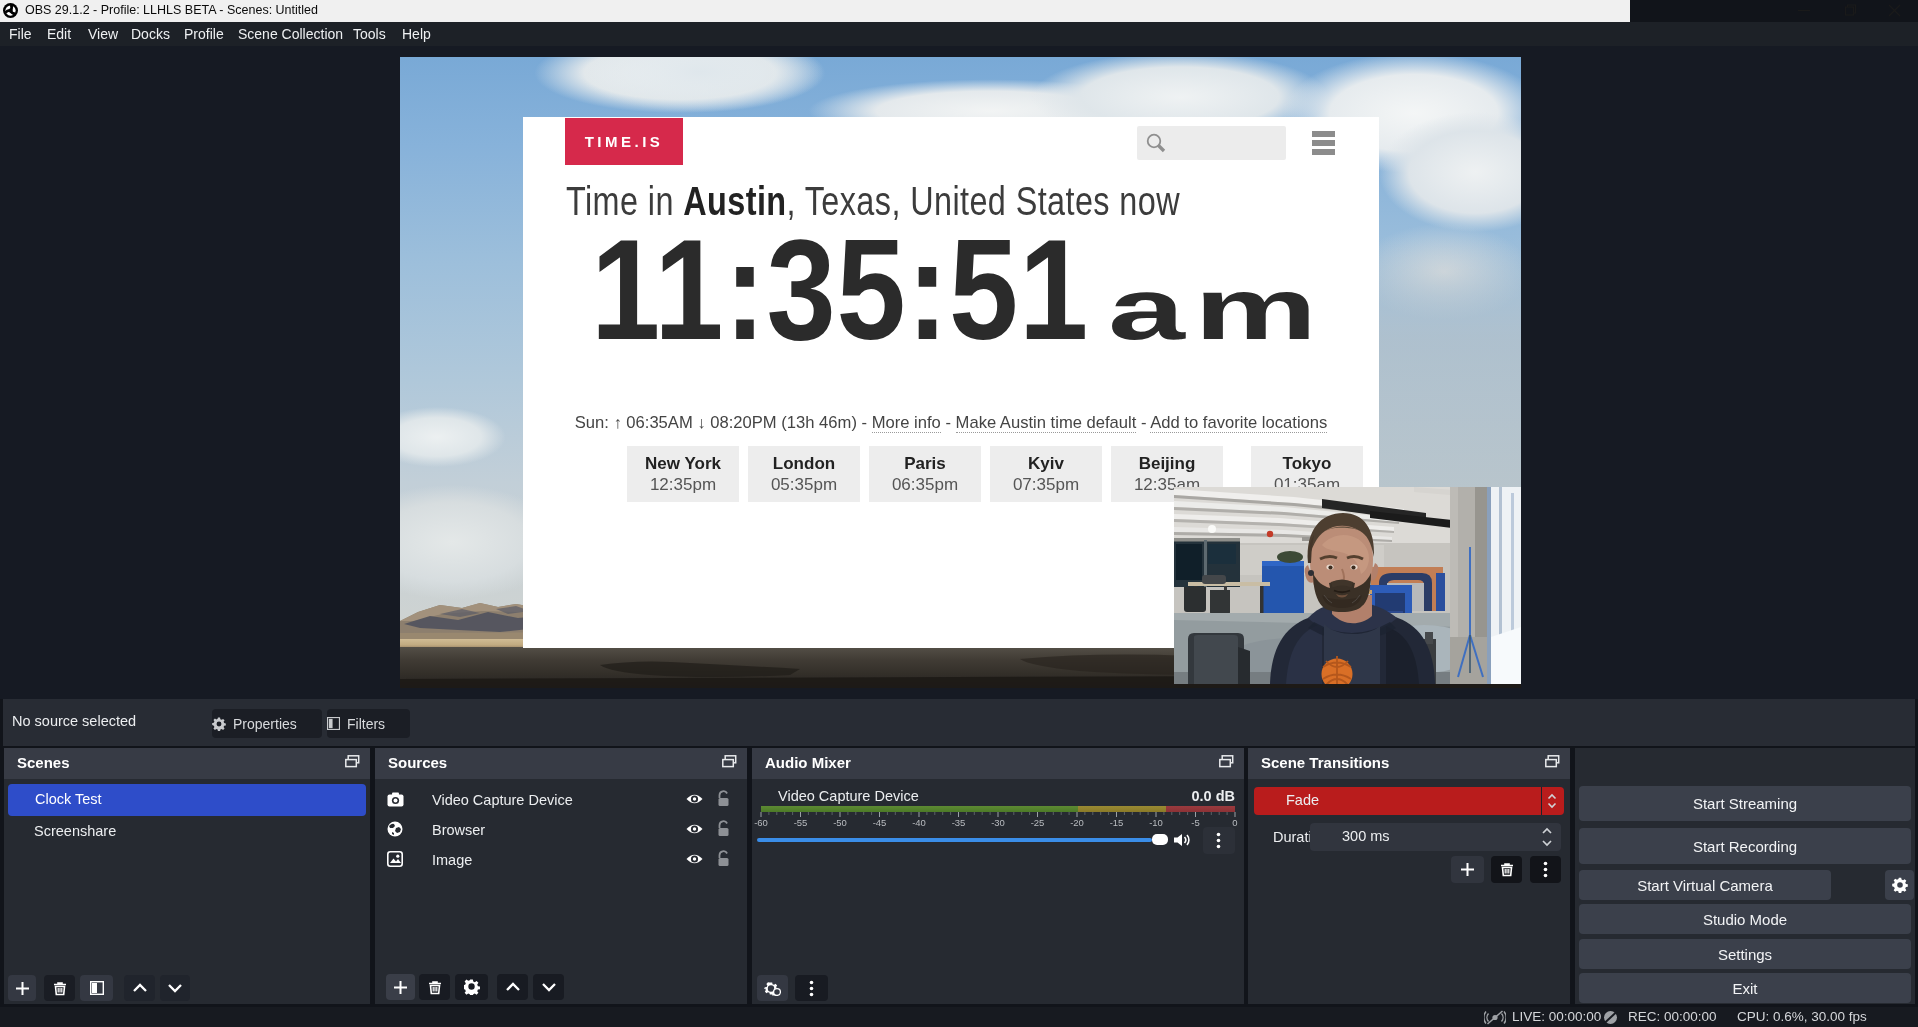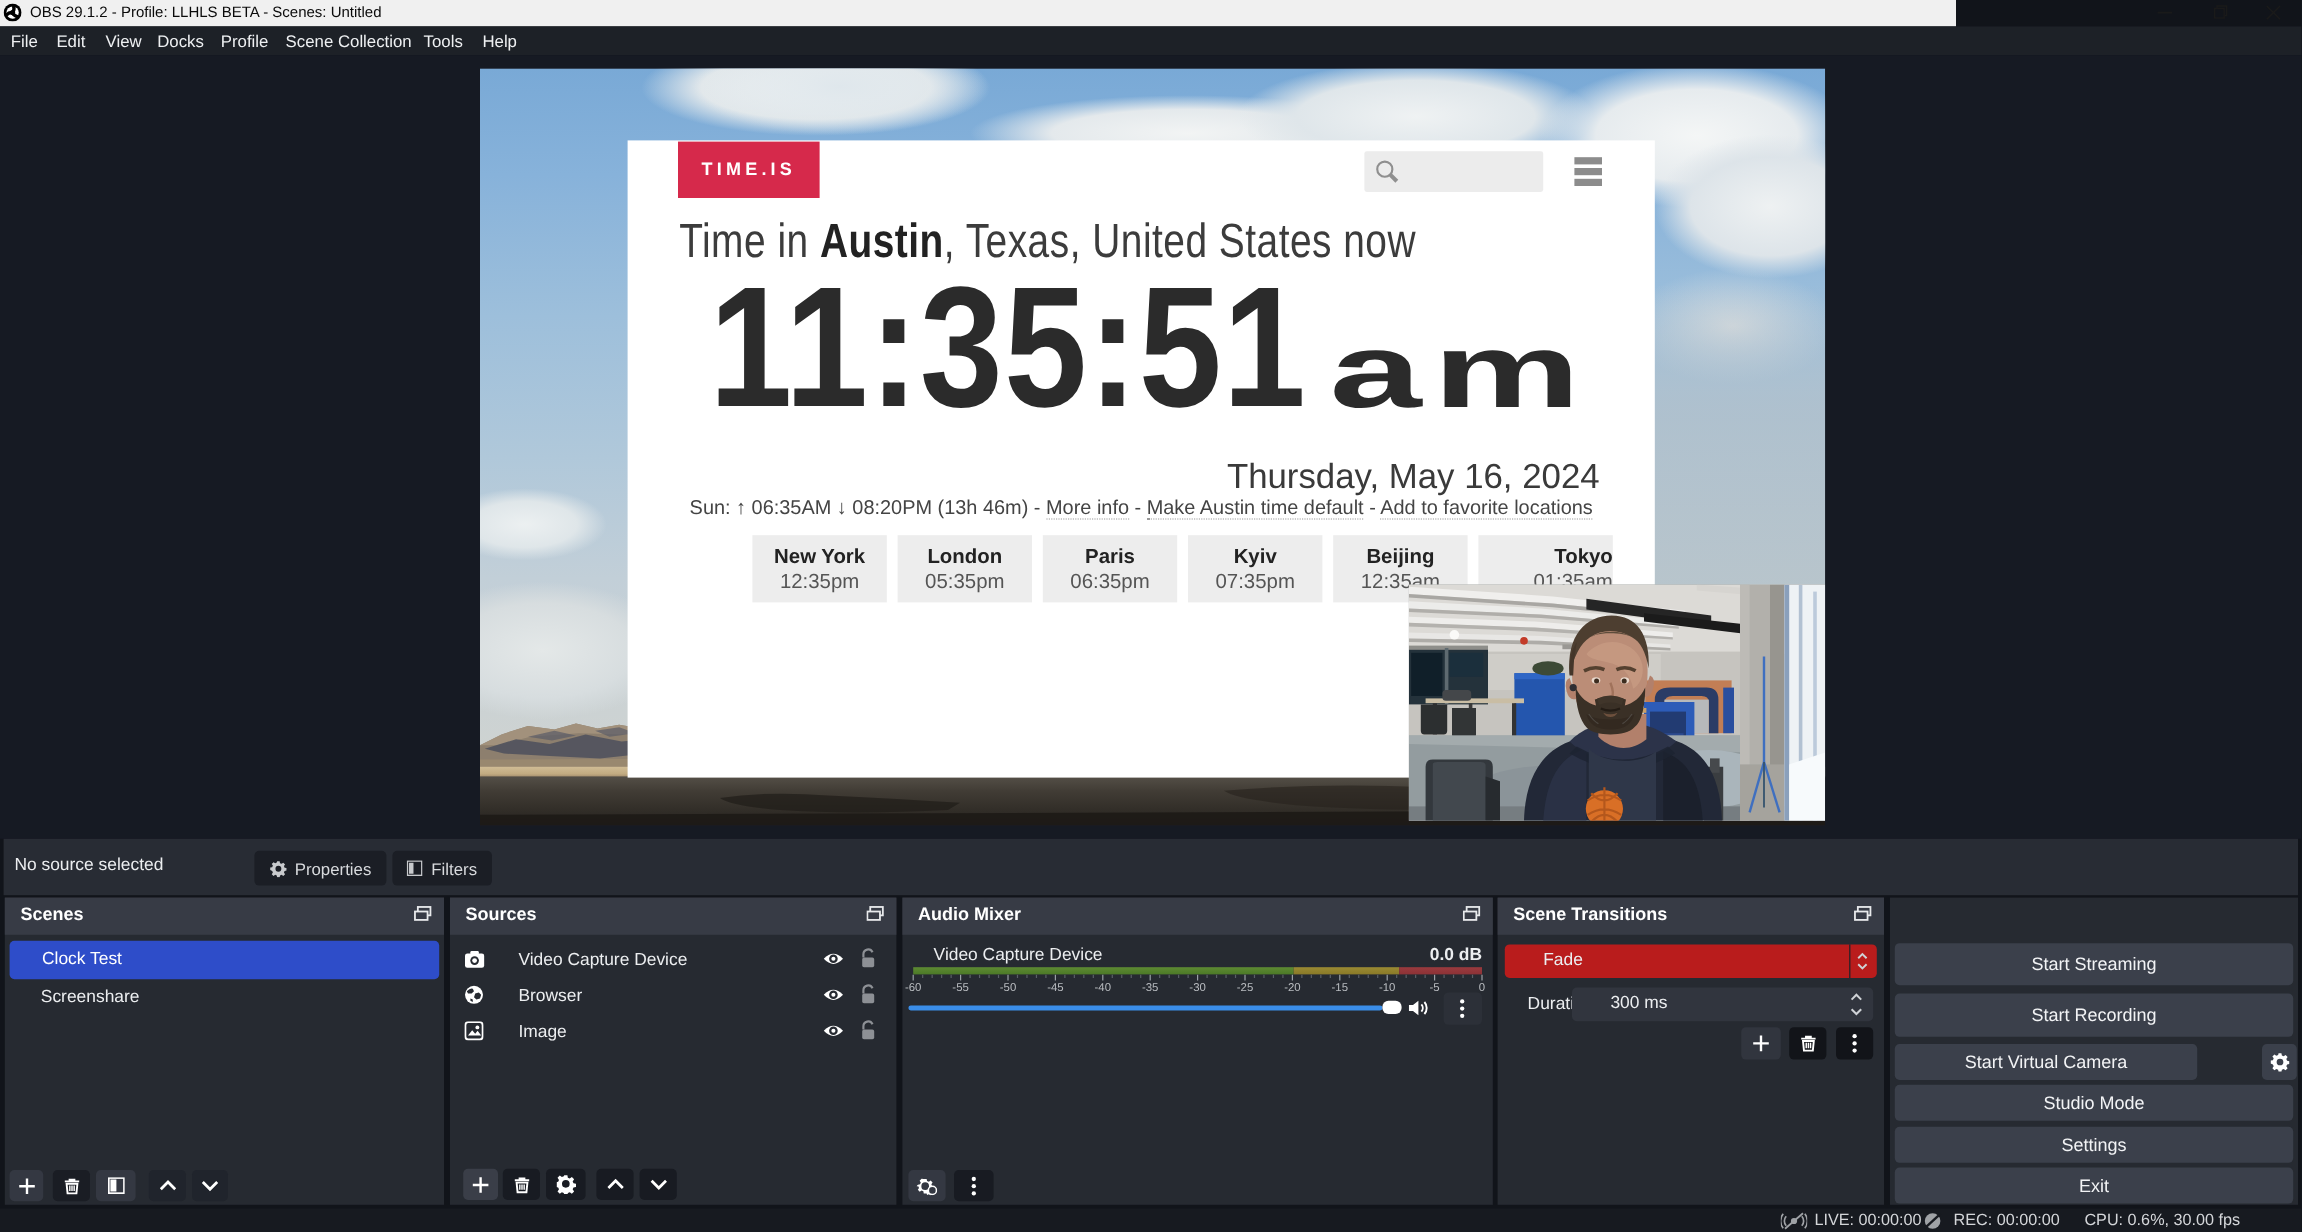--- a/index.html
+++ b/index.html
@@ -15,21 +15,21 @@
   
   .menubar { position:absolute; left:0; top:22px; width:1918px; height:24px; background:#1d2127; }
   .menubar span { position:absolute; top:4px; font-size:14px; color:#eef0f2; }
 
   
   .main { position:absolute; left:0; top:46px; width:1918px; height:653px; background:#161a23; }
   .preview { position:absolute; left:400px; top:11px; width:1121px; height:631px; overflow:hidden;padding-left:32px; }
 
   
   .ctxbar { position:absolute; left:3px; top:699px; width:1912px; height:47px; background:#282c34; }
-  .ctxbtn { position:absolute; top:10px; height:29px; background:#1b1e25; border-radius:4px; color:#d8dadd; font-size:14px; display:flex; align-items:center; justify-content:center; gap:7px; }
+  .ctxbtn { position:absolute; top:10px; height:29px; background:#1b1e25; border-radius:4px; color:#d8dadd; font-size:14px; display:flex; align-items:center; gap:7px; }
 
   
   .panel { position:absolute; top:748px; height:256px; background:#262a31; }
   .phead { position:absolute; left:0; top:0; right:0; height:31px; background:#373b45; }
   .phead .t { position:absolute; left:13px; top:6px; font-size:15px; font-weight:bold; color:#fff; }
   .popout { position:absolute; right:10px; top:7px; }
   .listtext { font-size:14.5px; color:#eceef0;margin-left:20px; }
   .tbtn { position:absolute; border-radius:4px; display:flex; align-items:center; justify-content:center; }
 
   .ctlbtn { position:absolute; left:1579px; width:332px; background:#3b404b; border-radius:4px; color:#f2f3f5; font-size:15px; display:flex; align-items:center; justify-content:center; }
@@ -135,21 +135,20 @@
         <div class="abs" style="left:789px;top:32px;width:23px;height:6px;background:#8c8c8c;"></div>
 
         <div class="abs" style="left:43px;top:62px;font-size:40px;color:#3c3c3c;letter-spacing:0.5px;transform:scaleX(0.81);transform-origin:0 0;white-space:nowrap;">Time in <b style="color:#222;">Austin</b>, Texas, United States now</div>
 
         <div class="abs" style="left:68px;top:98px;width:700px;height:150px;">
           <span style="display:inline-block;transform:scaleX(0.87);transform-origin:0 0;font-size:143px;line-height:150px;font-weight:bold;color:#2b2b2b;letter-spacing:1px;">11:35:51</span>
         </div>
 
         <div class="abs" style="left:585px;top:148px;font-size:88px;line-height:88px;font-weight:bold;color:#2b2b2b;letter-spacing:6px;transform:scaleX(1.57);transform-origin:0 0;">am</div>
 
-        <div class="abs" style="left:300px;top:265px;width:510px;text-align:right;font-size:29px;color:#3a3a3a;">Thursday, May 16, 2024</div>
 
         <div class="abs" style="left:0px;top:296px;width:856px;text-align:center;font-size:16.6px;color:#444;">Sun: ↑ 06:35AM ↓ 08:20PM (13h 46m) - <span class="lnk">More info</span> - <span class="lnk">Make Austin time default</span> - <span class="lnk">Add to favorite locations</span></div>
 
         <div class="abs" style="left:104px;top:329px;width:730px;height:56px;">
           <div class="city" style="left:0px;">
               <b>New York</b>
               <span>12:35pm</span>
             </div>
           <div class="city" style="left:121px;">
               <b>London</b>
@@ -160,21 +159,21 @@
               <span>06:35pm</span>
             </div>
           <div class="city" style="left:363px;">
               <b>Kyiv</b>
               <span>07:35pm</span>
             </div>
           <div class="city" style="left:484px;">
               <b>Beijing</b>
               <span>12:35am</span>
             </div>
-          <div class="city" style="left:605px;text-align:right;">
+          <div class="city" style="left:624px;">
               <b>Tokyo</b>
               <span>01:35am</span>
             </div>
         </div>
       </div>
 
       <div class="abs" id="webcam" style="left:774px;top:430px;width:347px;height:197px;background:#b3b5b4;overflow:hidden;">
         <svg width="347" height="197" viewBox="0 0 347 197">
 
           <rect x="0" y="0" width="347" height="58" fill="#dcdad6"></rect>

